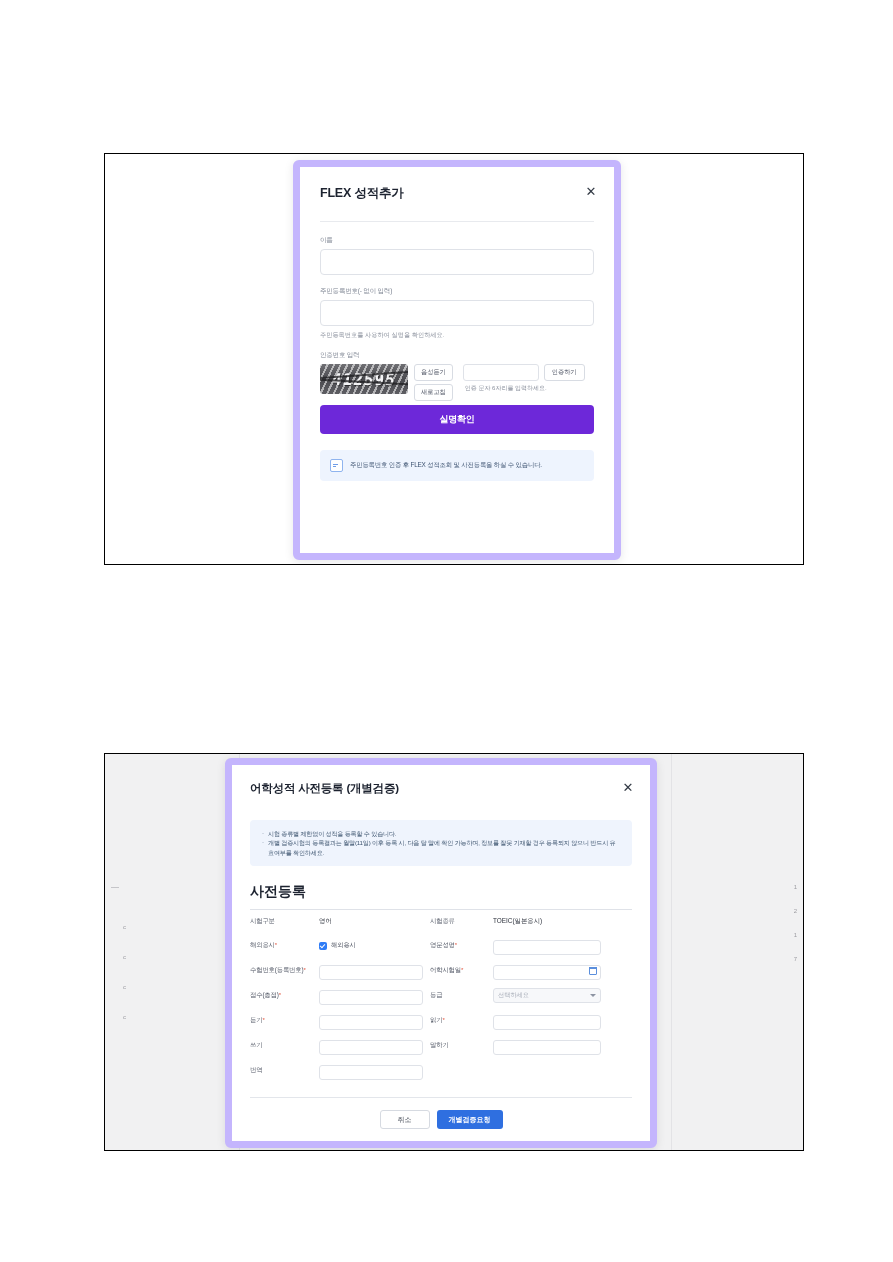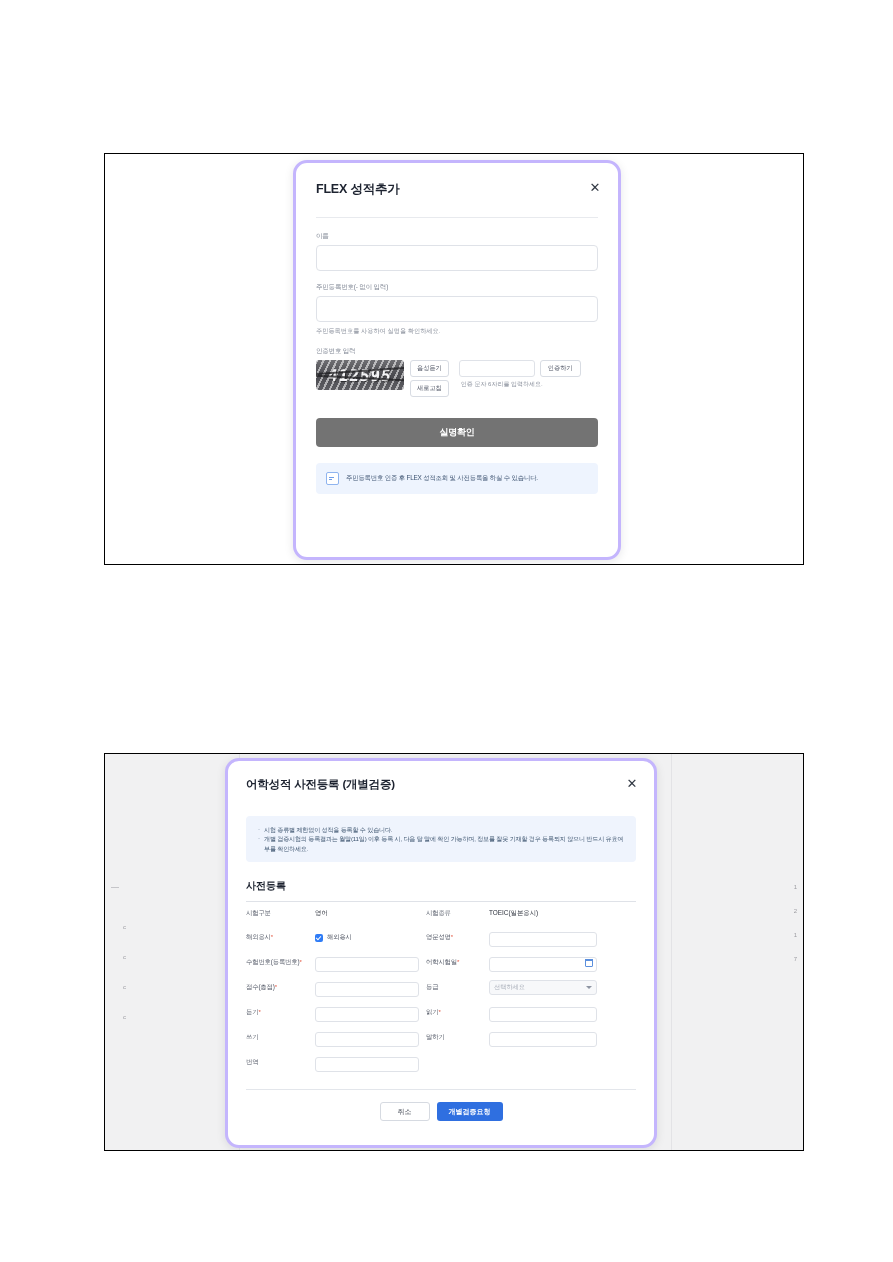--- a/index.html
+++ b/index.html
@@ -69,22 +69,22 @@
     left: 6px;
     top: 128px;
     font-size: 8px;
     color: #9b9ba1;
   }
 
   
   .modal {
     position: absolute;
     background: #ffffff;
-    border: 3px solid #c4b5fd;
-    border-radius: 14px;
+    border: 7px solid #c4b5fd;
+    border-radius: 6px;
     box-sizing: border-box;
     box-shadow: 0 2px 10px rgba(20,20,40,0.10);
   }
   #flex-modal {
     left: 188px;
     top: 6px;
     width: 328px;
     height: 400px;
     padding: 0;
   }
@@ -231,24 +231,24 @@
     cursor: pointer;
     white-space: nowrap;
   }
   .captcha-hint {
     font-size: 6px;
     color: #8a909c;
     margin-left: 2px;
   }
 
   .primary-btn {
-    margin-top: 21px;
+    margin-top: 4px;
     width: 100%;
     height: 29px;
-    background: #737373;
+    background: #6d28d9;
     color: #fff;
     border: none;
     border-radius: 4px;
     font-size: 9px;
     font-weight: 700;
     font-family: "Liberation Sans", sans-serif;
     cursor: pointer;
     letter-spacing: -0.2px;
     padding-left: 6px;
   }
@@ -319,21 +319,21 @@
   .info-line::before {
     content: "·";
     position: absolute;
     left: 1px;
     top: -1px;
     color: #3d546f;
   }
 
   .section-title {
     margin: 17px 18px 8px 18px;
-    font-size: 10px;
+    font-size: 14px;
     font-weight: 700;
     color: #1d2330;
   }
   .section-rule {
     height: 1px;
     background: #dfe2e8;
     margin: 7px 18px 0 18px;
   }
 
   .form-grid {

